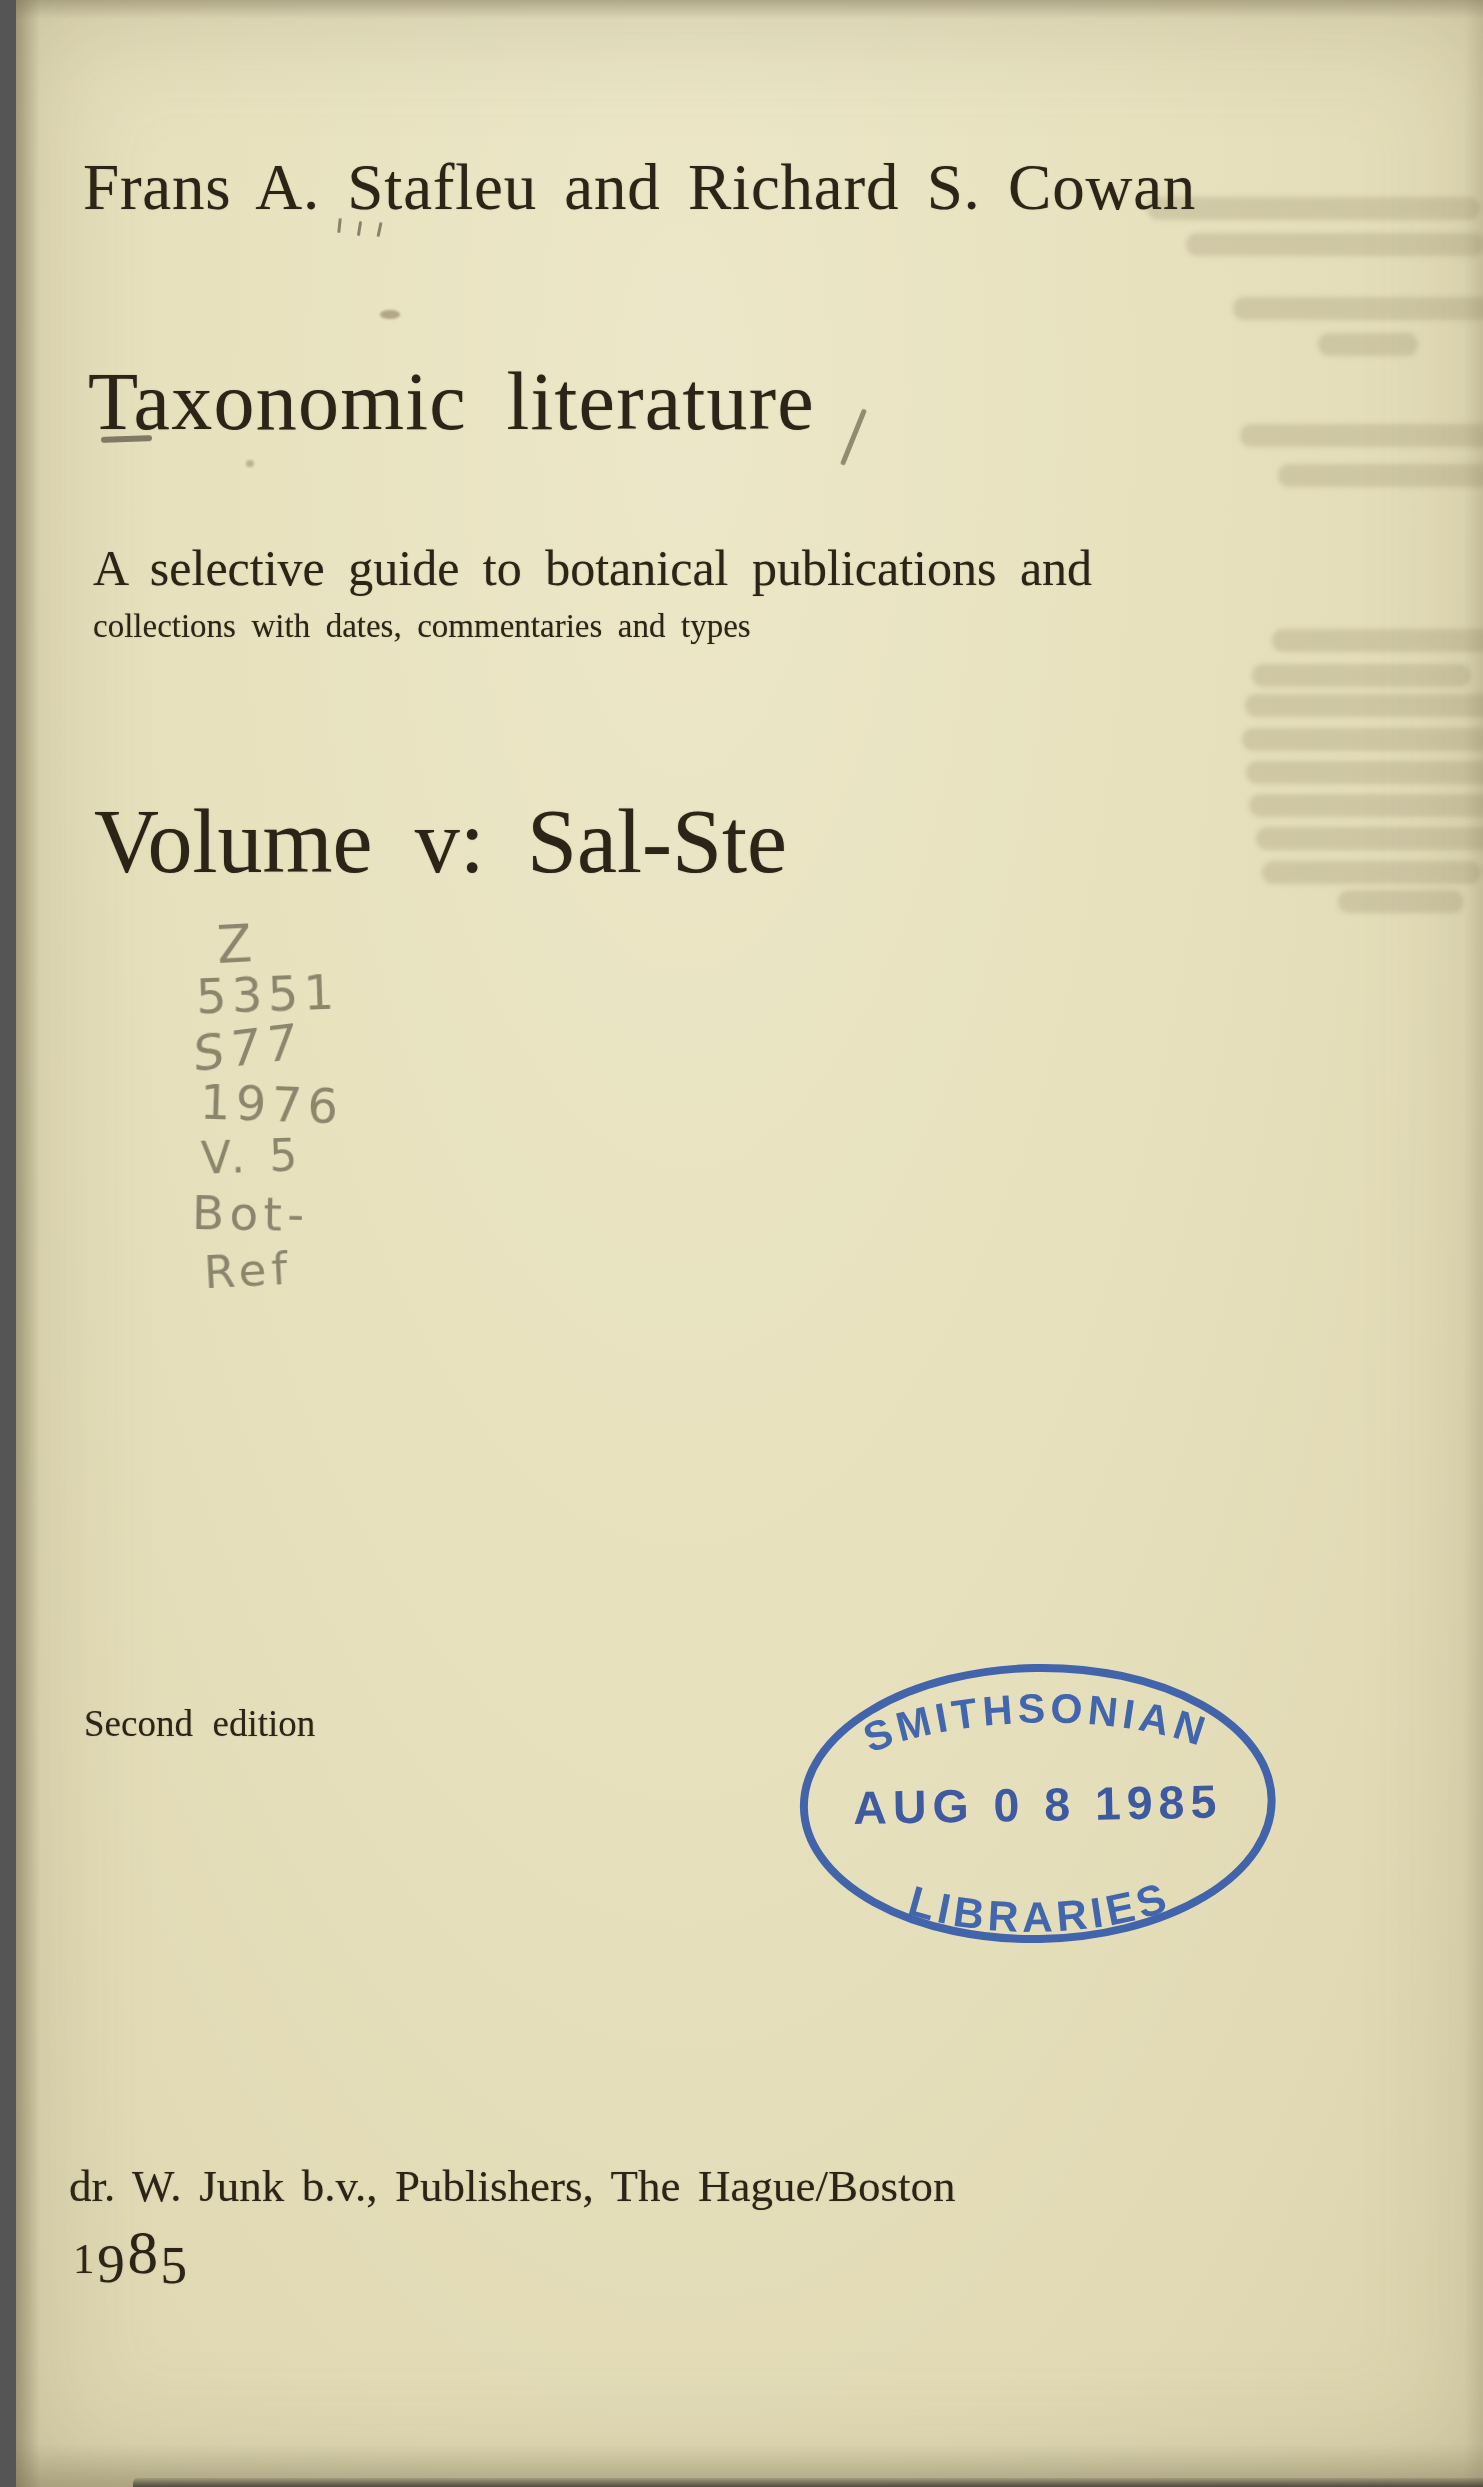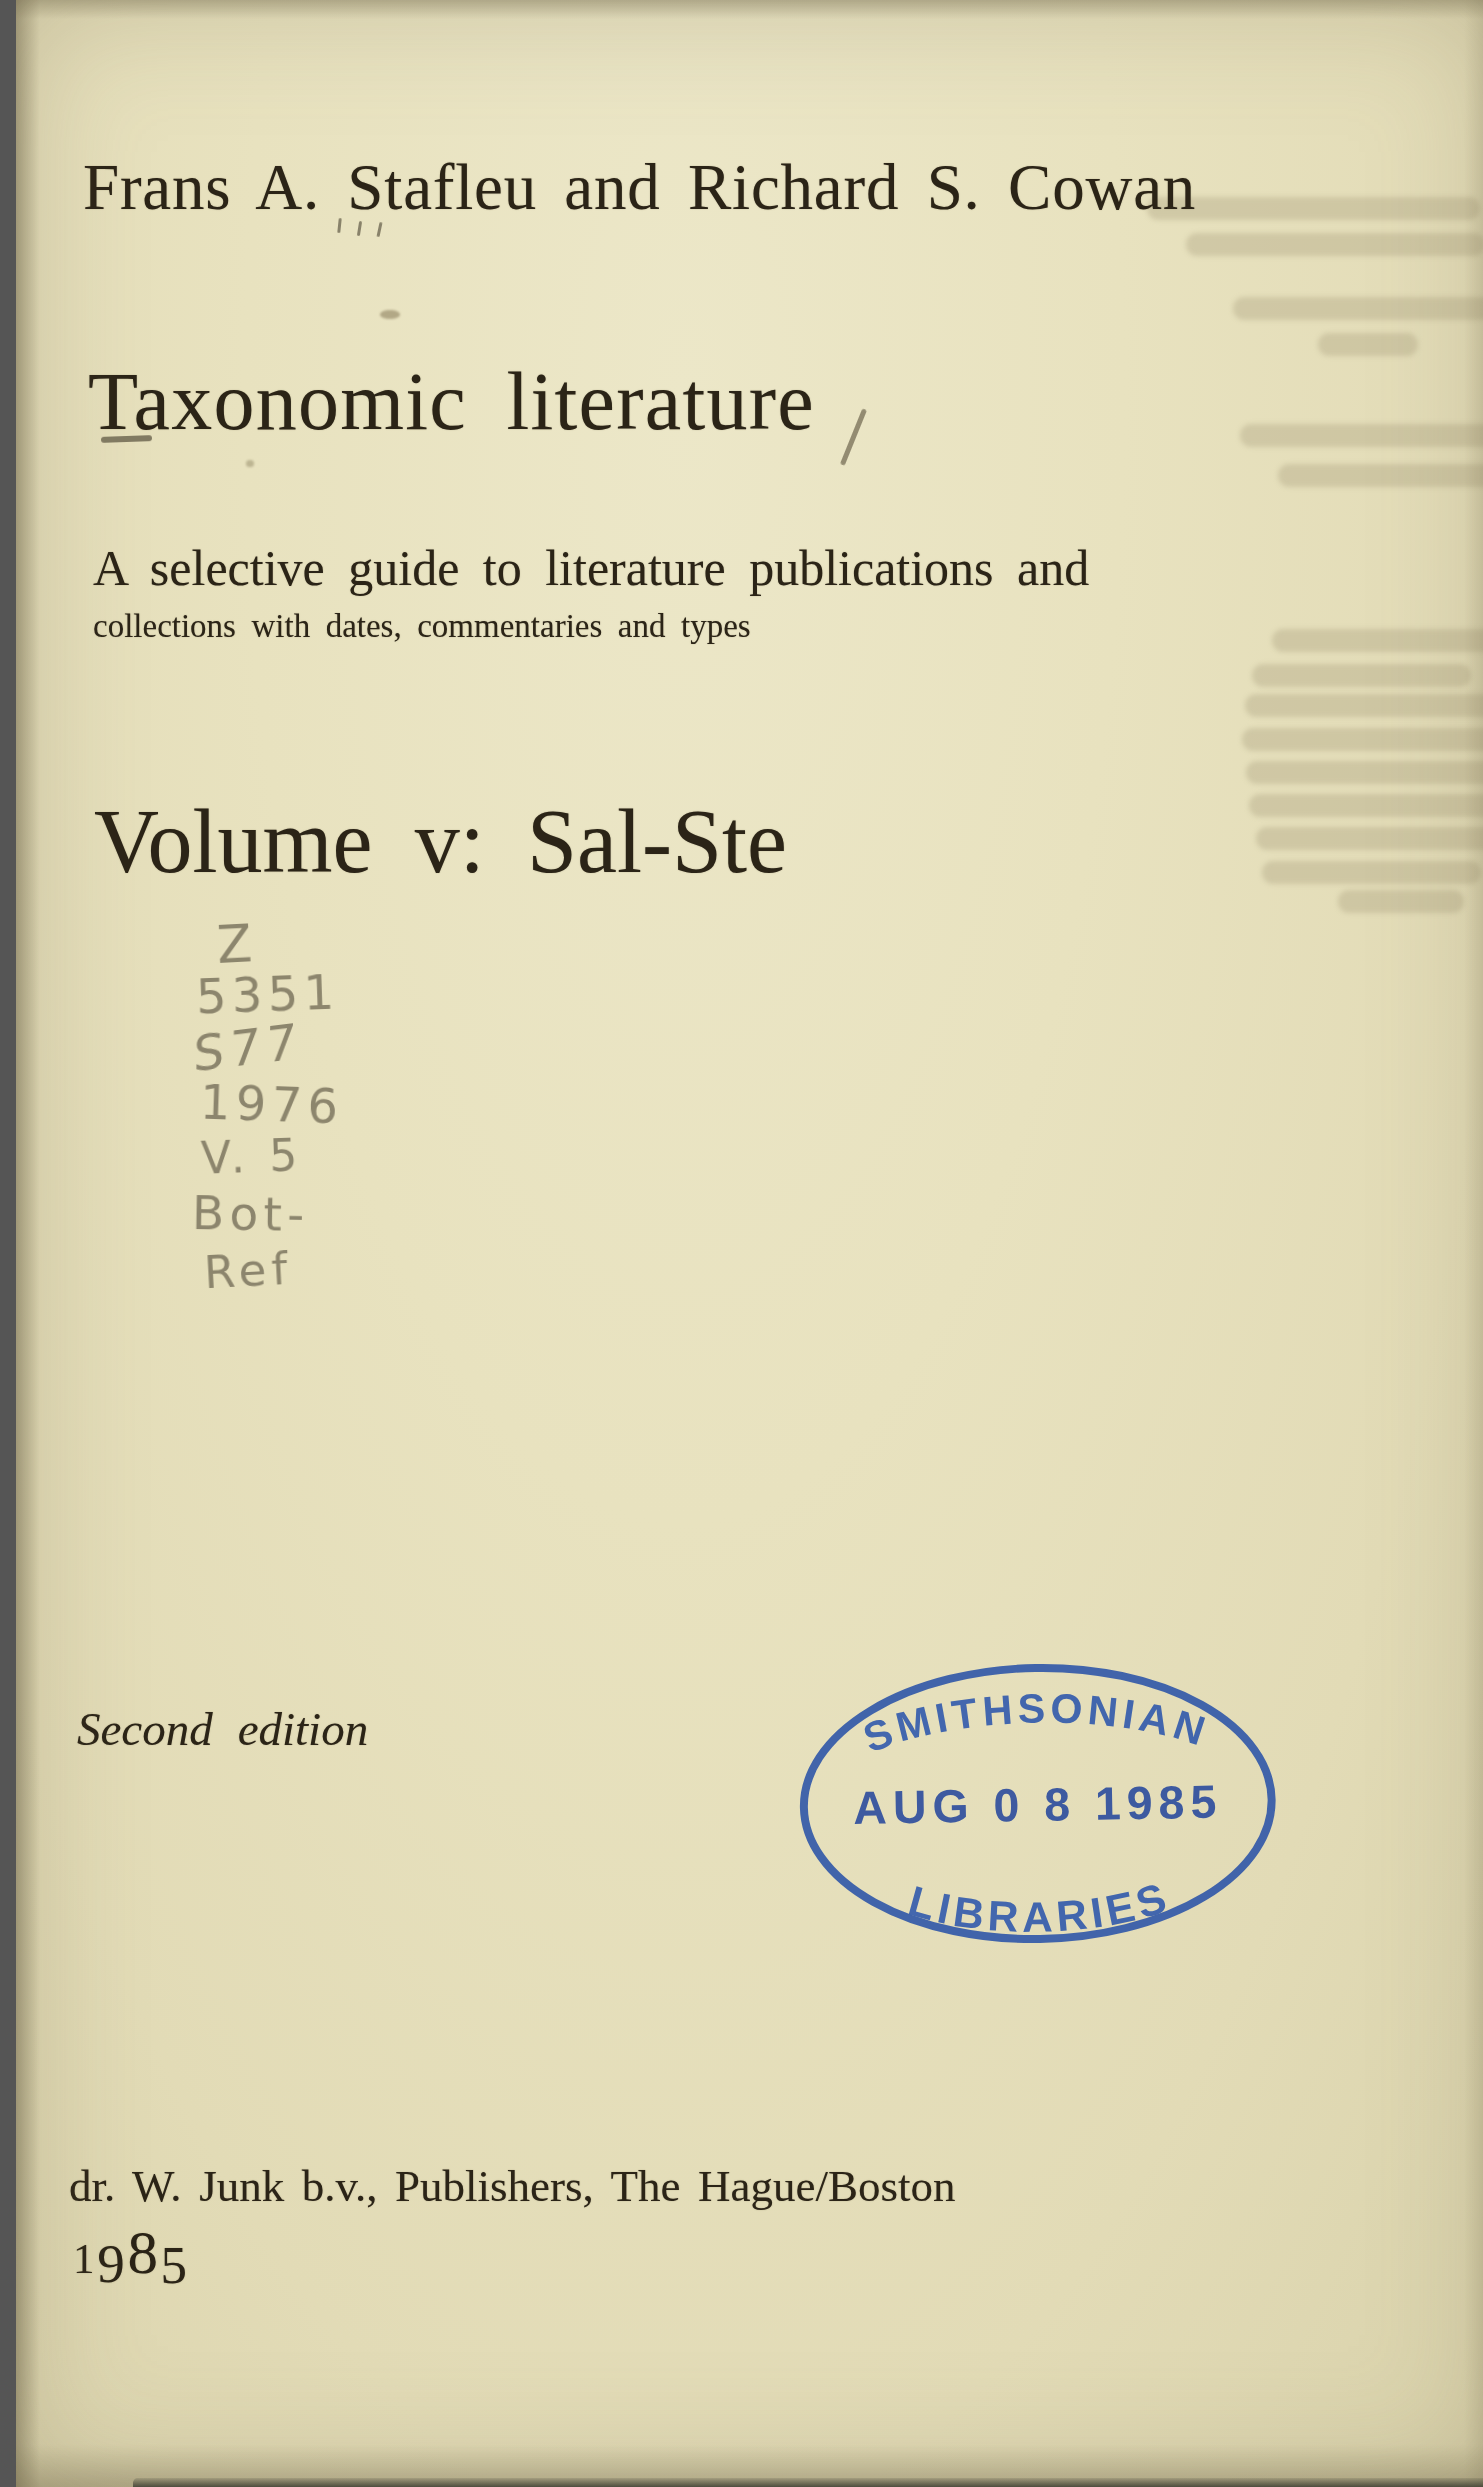--- a/index.html
+++ b/index.html
@@ -13,21 +13,21 @@
     color:#2b2417;
     margin-left:16px;
   }
   
   .printed{position:absolute;white-space:nowrap;color:#2b2417;text-shadow:0 0 1.3px rgba(70,58,34,.35);}
   .authors{left:67px;top:150px;font-size:65px;word-spacing:.16em;letter-spacing:.012em;}
   .title{left:72px;top:355px;font-size:82px;word-spacing:.22em;letter-spacing:.015em;}
   .subtitle1{left:77px;top:539px;font-size:50px;word-spacing:.22em;}
   .subtitle2{left:77px;top:608px;font-size:33px;word-spacing:.22em;}
   .volume{left:78px;top:790px;font-size:90px;word-spacing:.22em;}
-  .edition{left:61px;top:1702px;font-size:47px;font-style:italic;word-spacing:.28em;}
+  .edition{left:68px;top:1702px;font-size:37px;word-spacing:.28em;}
   .imprint1{left:53px;top:2092px;font-size:53px;word-spacing:.14em;}
   .imprint2{left:53px;top:2160px;font-size:45px;word-spacing:.14em;}
   .year{left:57px;top:2223px;font-size:61px;line-height:1;}
   .year .d{position:relative;display:inline-block;letter-spacing:2.7px;}
   .year .d1{font-size:43px;top:-1.3px;}
   .year .d9{font-size:55px;top:8px;}
   .year .d8{font-size:61px;top:-1.3px;}
   .year .d5{font-size:53px;top:8.6px;}
   
   .pencil{
@@ -96,21 +96,21 @@
 
   <div class="printed title">Taxonomic literature</div>
   <div class="mark t-underline"></div>
   <div class="mark slash"></div>
   <div class="mark tick tick1"></div>
   <div class="mark tick tick2"></div>
   <div class="mark tick tick3"></div>
   <div class="fleck fleck1"></div>
   <div class="fleck fleck2"></div>
 
-  <div class="printed subtitle1">A selective guide to literature publications and</div>
+  <div class="printed subtitle1">A selective guide to botanical publications and</div>
   <div class="printed subtitle2">collections with dates, commentaries and types</div>
 
   <div class="printed volume">Volume v: Sal-Ste</div>
 
   <div>
     <div class="pencil hw0">Z</div>
     <div class="pencil hw1">5351</div>
     <div class="pencil hw2">S77</div>
     <div class="pencil hw3">1976</div>
     <div class="pencil hw4">V. 5</div>

